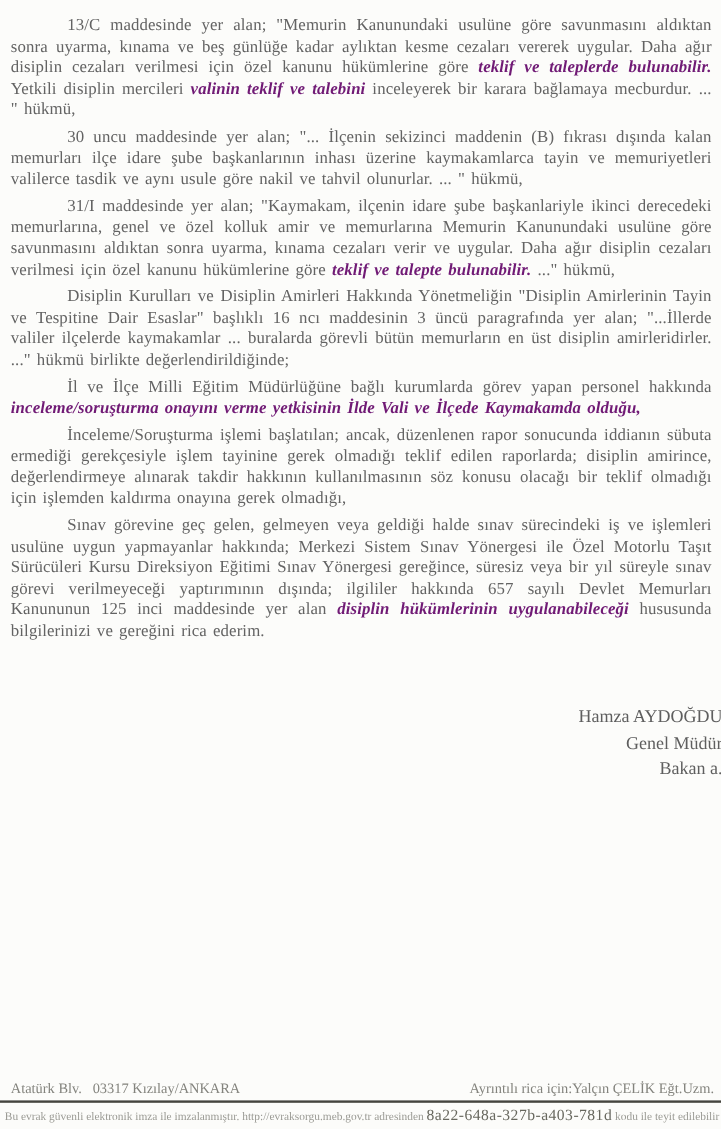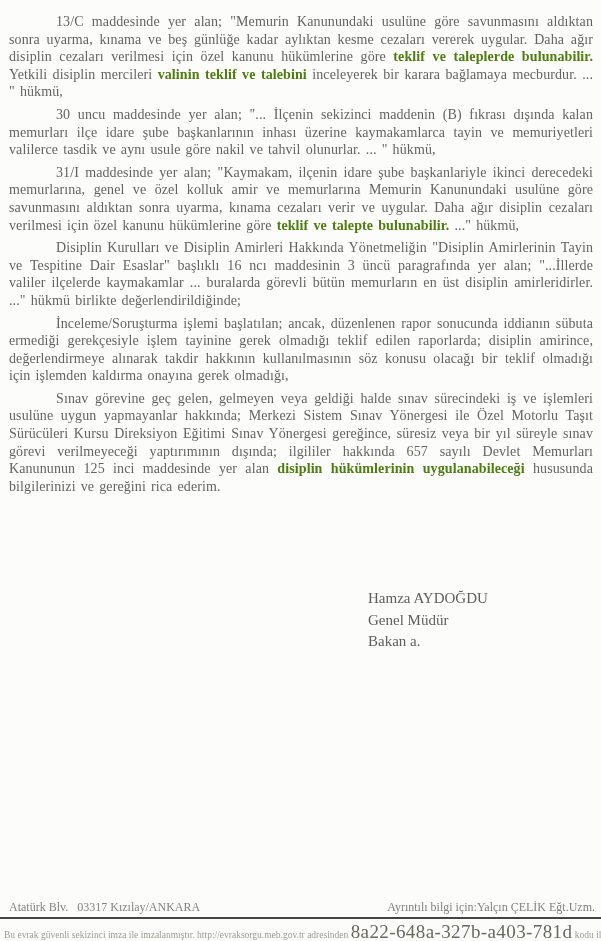--- a/index.html
+++ b/index.html
@@ -22,28 +22,29 @@
     text-align: justify;
     text-indent: 47px;
     font-size: 14px;
     line-height: 17.6px;
     color: #636363;
     word-spacing: 1.5px;
     letter-spacing: 0.1px;
   }
   .para .b {
     font-weight: bold;
-    color: #4d7c0f;
+    color: #701a75;
+    font-style: italic;
   }
   .signature {
     position: absolute;
     top: 588px;
     left: 368px;
     width: 234px;
-    text-align: left;
+    text-align: right;
     font-size: 15px;
     line-height: 21.5px;
     color: #5e5e5e;
   }
   .footer {
     position: absolute;
     top: 864px;
     left: 9px;
     width: 586px;
     display: flex;
@@ -66,63 +67,64 @@
   .esign {
     position: absolute;
     top: 921px;
     left: 4px;
     width: 595px;
     font-size: 9.5px;
     color: #9a9a94;
     white-space: nowrap;
   }
   .esign .code {
-    font-size: 19px;
+    font-size: 13px;
     color: #68685f;
     letter-spacing: 0.4px;
   }
 </style>
 </head>
 <body>
 
 <div class="page">
 
   <div class="letter-body">
 
     <p class="para"><span>13/C maddesinde yer alan; "Memurin Kanunundaki usulüne göre savunmasını aldıktan sonra uyarma, kınama ve beş günlüğe kadar aylıktan kesme cezaları vererek uygular. Daha ağır disiplin cezaları verilmesi için özel kanunu hükümlerine göre </span><span class="b">teklif ve taleplerde bulunabilir.</span><span> Yetkili disiplin mercileri </span><span class="b">valinin teklif ve talebini</span><span> inceleyerek bir karara bağlamaya mecburdur. ... " hükmü,</span></p>
 
     <p class="para"><span>30 uncu maddesinde yer alan; "... İlçenin sekizinci maddenin (B) fıkrası dışında kalan memurları ilçe idare şube başkanlarının inhası üzerine kaymakamlarca tayin ve memuriyetleri valilerce tasdik ve aynı usule göre nakil ve tahvil olunurlar. ... " hükmü,</span></p>
 
     <p class="para"><span>31/I maddesinde yer alan; "Kaymakam, ilçenin idare şube başkanlariyle ikinci derecedeki memurlarına, genel ve özel kolluk amir ve memurlarına Memurin Kanunundaki usulüne göre savunmasını aldıktan sonra uyarma, kınama cezaları verir ve uygular. Daha ağır disiplin cezaları verilmesi için özel kanunu hükümlerine göre </span><span class="b">teklif ve talepte bulunabilir.</span><span> ..." hükmü,</span></p>
 
     <p class="para"><span>Disiplin Kurulları ve Disiplin Amirleri Hakkında Yönetmeliğin "Disiplin Amirlerinin Tayin ve Tespitine Dair Esaslar" başlıklı 16 ncı maddesinin 3 üncü paragrafında yer alan; "...İllerde valiler ilçelerde kaymakamlar ... buralarda görevli bütün memurların en üst disiplin amirleridirler.  ..." hükmü birlikte değerlendirildiğinde;</span></p>
 
+    <p class="para"><span>İl ve İlçe Milli Eğitim Müdürlüğüne bağlı kurumlarda görev yapan personel hakkında </span><span class="b">inceleme/soruşturma onayını verme yetkisinin İlde Vali ve İlçede Kaymakamda olduğu,</span></p>
 
     <p class="para"><span>İnceleme/Soruşturma işlemi başlatılan; ancak, düzenlenen rapor sonucunda iddianın sübuta ermediği gerekçesiyle işlem tayinine gerek olmadığı teklif edilen raporlarda; disiplin amirince, değerlendirmeye alınarak takdir hakkının kullanılmasının söz konusu olacağı bir teklif olmadığı için işlemden kaldırma onayına gerek olmadığı,</span></p>
 
     <p class="para"><span>Sınav görevine geç gelen, gelmeyen veya geldiği halde sınav sürecindeki iş ve işlemleri usulüne uygun yapmayanlar hakkında; Merkezi Sistem Sınav Yönergesi ile Özel Motorlu Taşıt Sürücüleri Kursu Direksiyon Eğitimi Sınav Yönergesi gereğince, süresiz veya bir yıl süreyle sınav görevi verilmeyeceği yaptırımının dışında; ilgililer hakkında 657 sayılı Devlet Memurları Kanununun 125 inci maddesinde yer alan </span><span class="b">disiplin hükümlerinin uygulanabileceği</span><span> hususunda bilgilerinizi ve gereğini rica ederim.</span></p>
 
   </div>
 
   <div class="signature">
     <div>Hamza AYDOĞDU</div>
     <div>Genel Müdür</div>
     <div>Bakan a.</div>
   </div>
 
   <div class="footer">
     <div class="footer-left">
       <div>Atatürk Blv.   03317 Kızılay/ANKARA</div>
       
       
     </div>
     <div class="footer-right">
-      <div>Ayrıntılı bilgi için:Yalçın ÇELİK Eğt.Uzm.</div>
+      <div>Ayrıntılı rica için:Yalçın ÇELİK Eğt.Uzm.</div>
       
       
     </div>
   </div>
 
   <div class="esign-rule"></div>
 
-  <div class="esign"><span>Bu evrak güvenli sekizinci imza ile imzalanmıştır. http://evraksorgu.meb.gov.tr adresinden </span><span class="code">8a22-648a-327b-a403-781d</span><span> kodu ile teyit edilebilir</span></div>
+  <div class="esign"><span>Bu evrak güvenli elektronik imza ile imzalanmıştır. http://evraksorgu.meb.gov.tr adresinden </span><span class="code">8a22-648a-327b-a403-781d</span><span> kodu ile teyit edilebilir</span></div>
 
 </div>
 
 </body></html>

